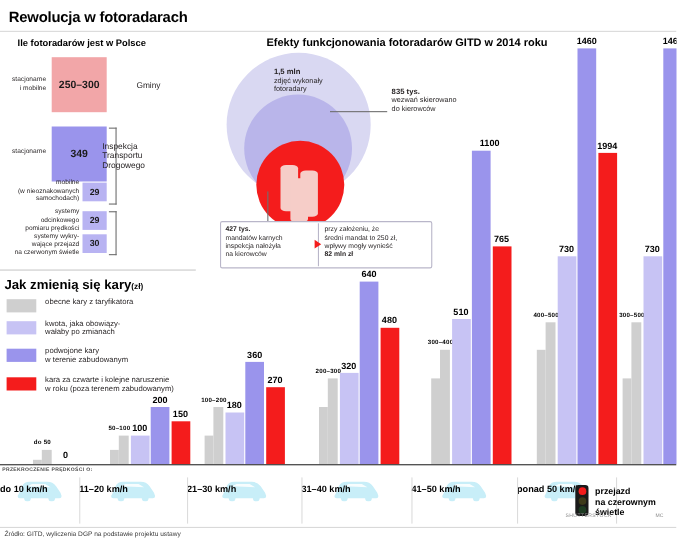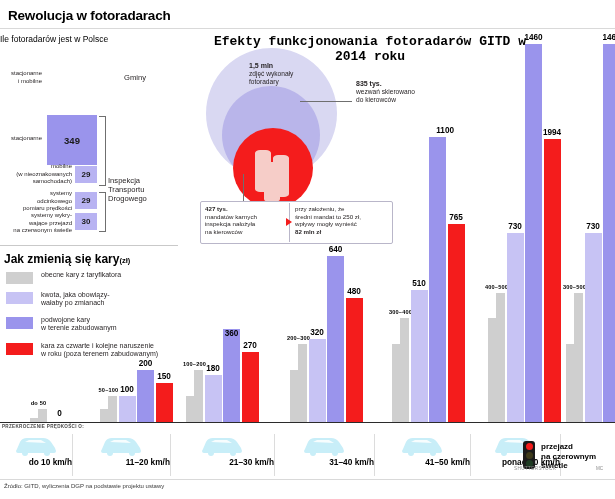--- a/index.html
+++ b/index.html
@@ -16,47 +16,47 @@
 
   
   #main-title{
     left:8px;top:8px;
     font-size:13.5px;font-weight:bold;letter-spacing:-0.2px;
     color:#000;
   }
   #title-rule{left:0;top:28px;width:615px;height:1px;background:#d9d9d9;}
 
   #sub-title-left{
-    left:0px;top:34px;width:190px;
-    font-size:8.5px;font-weight:normal;color:#000;
+    left:16px;top:34px;width:190px;
+    font-size:8.5px;font-weight:bold;color:#000;
   }
   #sub-title-right{
     left:205px;top:34px;width:330px;
-    font-size:13px;font-weight:bold;color:#000;text-align:center;font-family:Liberation Mono, monospace;
+    font-size:10px;font-weight:bold;color:#000;text-align:center;
   }
 
   
   .sq{position:absolute;display:flex;align-items:center;justify-content:center;
       font-weight:bold;color:#1a1a1a;}
   #box-gminy{left:47px;top:52px;width:50px;height:50px;background:#f2a6a8;font-size:9.5px;}
   #box-itd-stac{left:47px;top:115px;width:50px;height:50px;background:#9a94ec;font-size:9.5px;}
   #box-itd-mob{left:75px;top:166px;width:22px;height:17px;background:#b8b3f2;font-size:8px;}
   #box-gitd-odc{left:75px;top:192px;width:22px;height:17px;background:#b8b3f2;font-size:8px;}
   #box-gitd-red{left:75px;top:213px;width:22px;height:17px;background:#b8b3f2;font-size:8px;}
 
   .lbl-left{position:absolute;text-align:right;font-size:6px;line-height:7.6px;color:#231f20;}
   #lbl-gminy-left{left:-8px;top:70px;width:50px;}
   #lbl-itd-stac{left:-8px;top:135px;width:50px;}
   #lbl-itd-mob{left:-10px;top:163px;width:82px;}
   #lbl-gitd-odc{left:-10px;top:190px;width:82px;}
   #lbl-gitd-red{left:-10px;top:212px;width:82px;}
 
   .lbl-right{position:absolute;font-size:7.6px;line-height:9px;color:#231f20;}
   #lbl-gminy{left:124px;top:73px;}
-  #lbl-itd{left:108px;top:128px;margin-top:48px;}
+  #lbl-itd{left:93px;top:128px;}
   #lbl-gitd{left:108px;top:190px;}
 
   .brace{position:absolute;border:1px solid #6f6f6f;border-left:none;}
   #brace-itd{left:99px;top:116px;width:6px;height:68px;}
   #brace-gitd{left:99px;top:192px;width:6px;height:38px;}
 
   #left-rule{left:0;top:245px;width:178px;height:1px;background:#c9c9c9;}
 
   
   #legend-title{left:4px;top:252px;font-size:12px;font-weight:bold;color:#000;}
@@ -98,21 +98,21 @@
   .bar.purple{background:#9a94ec;}
   .bar.red{background:#f41c1c;}
   .vlabel{position:absolute;font-size:8.2px;font-weight:bold;color:#000;text-align:center;white-space:nowrap;}
   .vlabel.range{font-size:5.6px;font-weight:bold;letter-spacing:0.2px;}
 
   #axis-line{left:0;top:422px;width:615px;height:1.4px;background:#2b2b2b;}
   #axis-caption{left:2px;top:424px;font-size:4.6px;font-weight:bold;letter-spacing:0.3px;color:#4a4a4a;}
 
   
   .cat{position:absolute;top:432px;height:48px;}
-  .cat .cname{position:absolute;bottom:13px;left:0;width:100%;text-align:right;
+  .cat .cname{position:absolute;bottom:31px;left:0;width:100%;text-align:left;
     font-size:8.3px;font-weight:bold;color:#000;}
   .cat .car{position:absolute;top:2px;left:50%;transform:translateX(-50%);}
   .catdiv{position:absolute;top:434px;width:1px;height:42px;background:#dcdcdc;}
 
   #tl-box{position:absolute;left:523px;top:441px;width:12px;height:28px;
      background:#1a1a1a;border-radius:3px;}
   .tl-lamp{position:absolute;left:2.5px;width:7px;height:7px;border-radius:50%;}
   #tl-r{top:2px;background:#f41c1c;}
   #tl-y{top:10.5px;background:#3d3a1a;}
   #tl-g{top:19px;background:#1d3b22;}
@@ -127,20 +127,21 @@
 </head>
 <body>
 
 <div class="root">
 
   <div class="abs" id="main-title">Rewolucja w fotoradarach</div>
   <div class="abs" id="title-rule"></div>
   <div class="abs" id="sub-title-left">Ile fotoradarów jest w Polsce</div>
   <div class="abs" id="sub-title-right">Efekty funkcjonowania fotoradarów GITD w 2014 roku</div>
 
+  <div class="sq" id="box-gminy">250–300</div>
   <div class="lbl-left" id="lbl-gminy-left" style="white-space:pre-line;">stacjonarne
 i mobilne</div>
   <div class="lbl-right" id="lbl-gminy">Gminy</div>
 
   <div class="sq" id="box-itd-stac">349</div>
   <div class="lbl-left" id="lbl-itd-stac" style="white-space:pre-line;">stacjonarne</div>
 
   <div class="sq" id="box-itd-mob">29</div>
   <div class="lbl-left" id="lbl-itd-mob" style="white-space:pre-line;">mobilne
 (w nieoznakowanych
@@ -237,21 +238,21 @@
       <div class="bar purple" style="left: 137px; width: 17px; height: 51.7808px; bottom: 0px;"></div>
       <div class="vlabel" style="left: 129px; top: 315.219px; width: 33px;">200</div>
       <div class="bar red" style="left: 155.5px; width: 17px; height: 38.8356px; bottom: 0px;"></div>
       <div class="vlabel" style="left: 147.5px; top: 328.164px; width: 33px;">150</div>
       <div class="bar grey" style="left: 186px; width: 7.65px; height: 25.8904px; bottom: 0px;"></div>
       <div class="bar grey" style="left: 193.65px; width: 9.35px; height: 51.7808px; bottom: 0px;"></div>
       <div class="vlabel range" style="left: 177px; top: 317.219px; width: 35px;">100–200</div>
       <div class="bar light" style="left: 204.5px; width: 17px; height: 46.6027px; bottom: 0px;"></div>
       <div class="vlabel" style="left: 196.5px; top: 320.397px; width: 33px;">180</div>
       <div class="bar purple" style="left: 223px; width: 17px; height: 93.2055px; bottom: 0px;"></div>
-      <div class="vlabel" style="left: 215px; top: 273.795px; width: 33px; margin-top: 11px;">360</div>
+      <div class="vlabel" style="left: 215px; top: 273.795px; width: 33px;">360</div>
       <div class="bar red" style="left: 241.5px; width: 17px; height: 69.9041px; bottom: 0px;"></div>
       <div class="vlabel" style="left: 233.5px; top: 297.096px; width: 33px;">270</div>
       <div class="bar grey" style="left: 290px; width: 7.65px; height: 51.7808px; bottom: 0px;"></div>
       <div class="bar grey" style="left: 297.65px; width: 9.35px; height: 77.6712px; bottom: 0px;"></div>
       <div class="vlabel range" style="left: 281px; top: 291.329px; width: 35px;">200–300</div>
       <div class="bar light" style="left: 308.5px; width: 17px; height: 82.8493px; bottom: 0px;"></div>
       <div class="vlabel" style="left: 300.5px; top: 284.151px; width: 33px;">320</div>
       <div class="bar purple" style="left: 327px; width: 17px; height: 165.699px; bottom: 0px;"></div>
       <div class="vlabel" style="left: 319px; top: 201.301px; width: 33px;">640</div>
       <div class="bar red" style="left: 345.5px; width: 17px; height: 124.274px; bottom: 0px;"></div>

